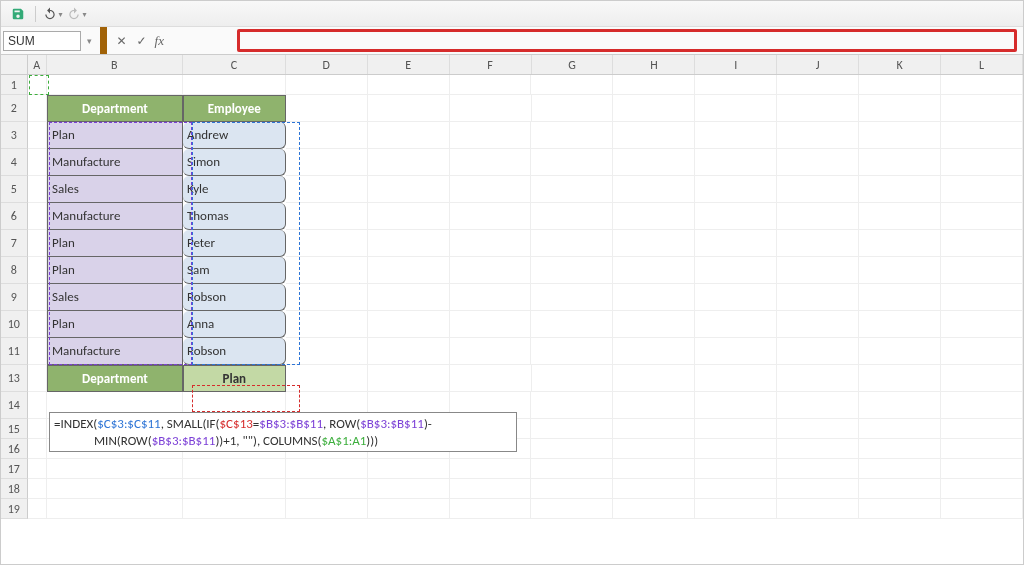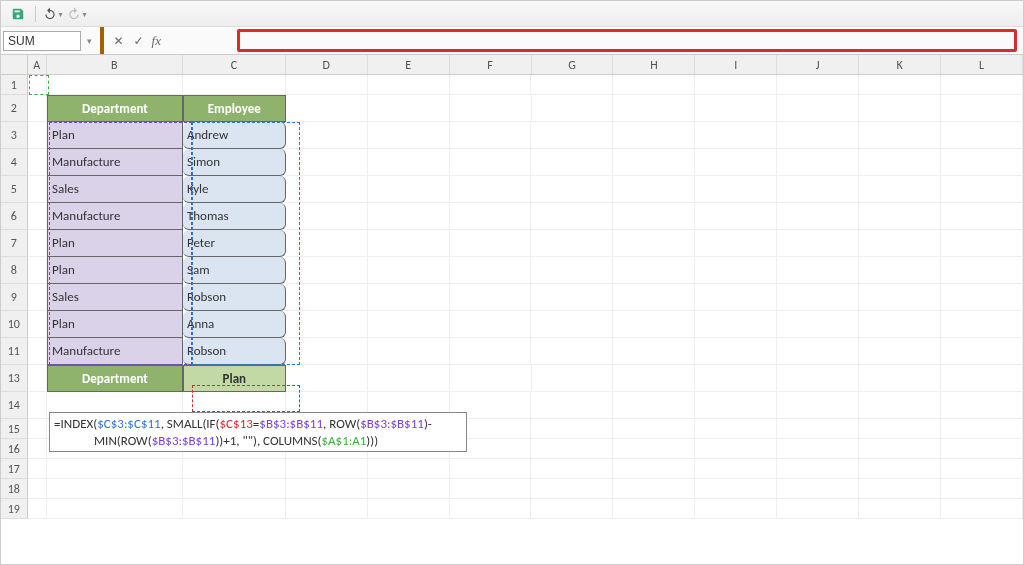--- a/index.html
+++ b/index.html
@@ -7,21 +7,21 @@
   .app { width: 1024px; height: 565px; position: relative; overflow: hidden; border: 1px solid #ccc; }
 
   
   .qat { height: 26px; background: linear-gradient(#f8f8f8,#eee); border-bottom: 1px solid #ddd; display: flex; align-items: center; padding: 0 6px; gap: 2px; }
   .qat-btn { width: 22px; height: 20px; display: flex; align-items: center; justify-content: center; color: #555; border-radius: 2px; }
   .qat-sep { width: 1px; height: 16px; background: #ccc; margin: 0 4px; }
   .dropdown-caret { font-size: 8px; color: #888; margin-left: 1px; }
 
   
   .fbar { height: 28px; display: flex; align-items: stretch; border-bottom: 1px solid #ccc; background: #fafafa; position: relative; }
-  .namebox-wrap { display: flex; align-items: center; border-right: 4px solid #a16207; padding: 0 2px; }
+  .namebox-wrap { display: flex; align-items: center; border-right: 7px solid #a16207; padding: 0 2px; }
   .namebox { width: 78px; height: 20px; border: 1px solid #aaa; background: #fff; font-size: 12px; padding: 1px 4px; color: #333; }
   .nb-caret { font-size: 9px; color: #888; padding: 0 6px; }
   .fx-btns { display: flex; align-items: center; gap: 2px; padding: 0 6px; }
   .fx-btn { width: 18px; height: 18px; display: flex; align-items: center; justify-content: center; color: #666; font-size: 12px; }
   .fx-label { font-style: italic; font-family: "Times New Roman", serif; color: #666; font-size: 13px; padding: 0 4px 0 2px; }
   .formula-input { flex: 1; border: none; background: #fff; font-size: 12.5px; padding: 2px 8px; color: #222; outline: none; font-family: Calibri, Arial, sans-serif; }
   .formula-highlight { position: absolute; left: 236px; right: 6px; top: 2px; bottom: 2px; border: 3px solid #d62c2c; pointer-events: none; border-radius: 2px; }
 
   
   .grid-wrap { position: relative; height: calc(565px - 26px - 28px); overflow: hidden; }
@@ -405,21 +405,21 @@
         </div>
 
       <div class="range-box rb-blue" style="left:191px; top:47px; width:108px; height:243px;"></div>
 
       <div class="range-box rb-purple" style="left:48px; top:47px; width:143px; height:243px;"></div>
 
       <div class="range-box rb-red" style="left:191px; top:310px; width:108px; height:27px;"></div>
 
       <div class="range-box rb-green" style="left:28px; top:0px; width:20px; height:20px;"></div>
 
-      <div class="formula-cell-overlay" style="left:48px; top:337px; width:418px;">
+      <div class="formula-cell-overlay" style="left:48px; top:337px; width:468px;">
         <div>
           <span class="tok-fn">=INDEX(</span><span class="tok-blue">$C$3:$C$11</span><span class="tok-fn">, SMALL(IF(</span><span class="tok-red">$C$13</span><span class="tok-fn">=</span><span class="tok-purple">$B$3:$B$11</span><span class="tok-fn">, ROW(</span><span class="tok-purple">$B$3:$B$11</span><span class="tok-fn">)-</span>
         </div>
         <div style="padding-left:40px;">
           <span class="tok-fn">MIN(ROW(</span><span class="tok-purple">$B$3:$B$11</span><span class="tok-fn">))+1, ""), COLUMNS(</span><span class="tok-green">$A$1:A1</span><span class="tok-fn">)))</span>
         </div>
       </div>
 
     </div>
   </div>

